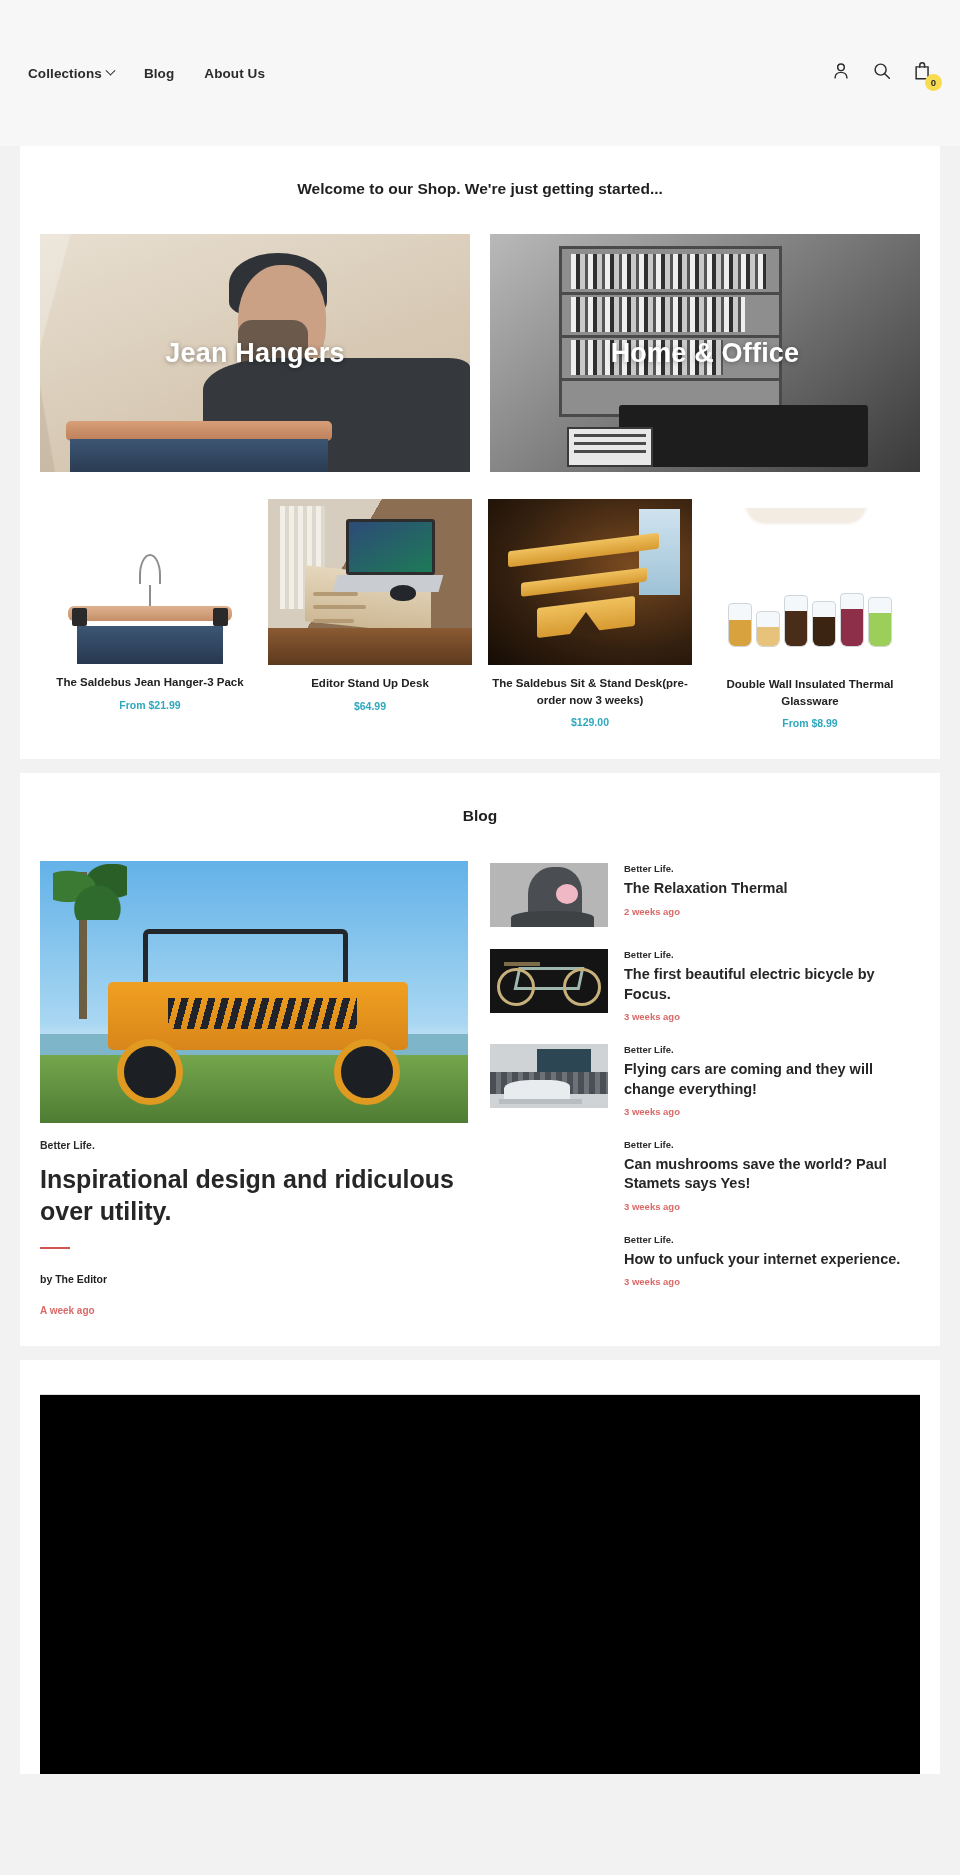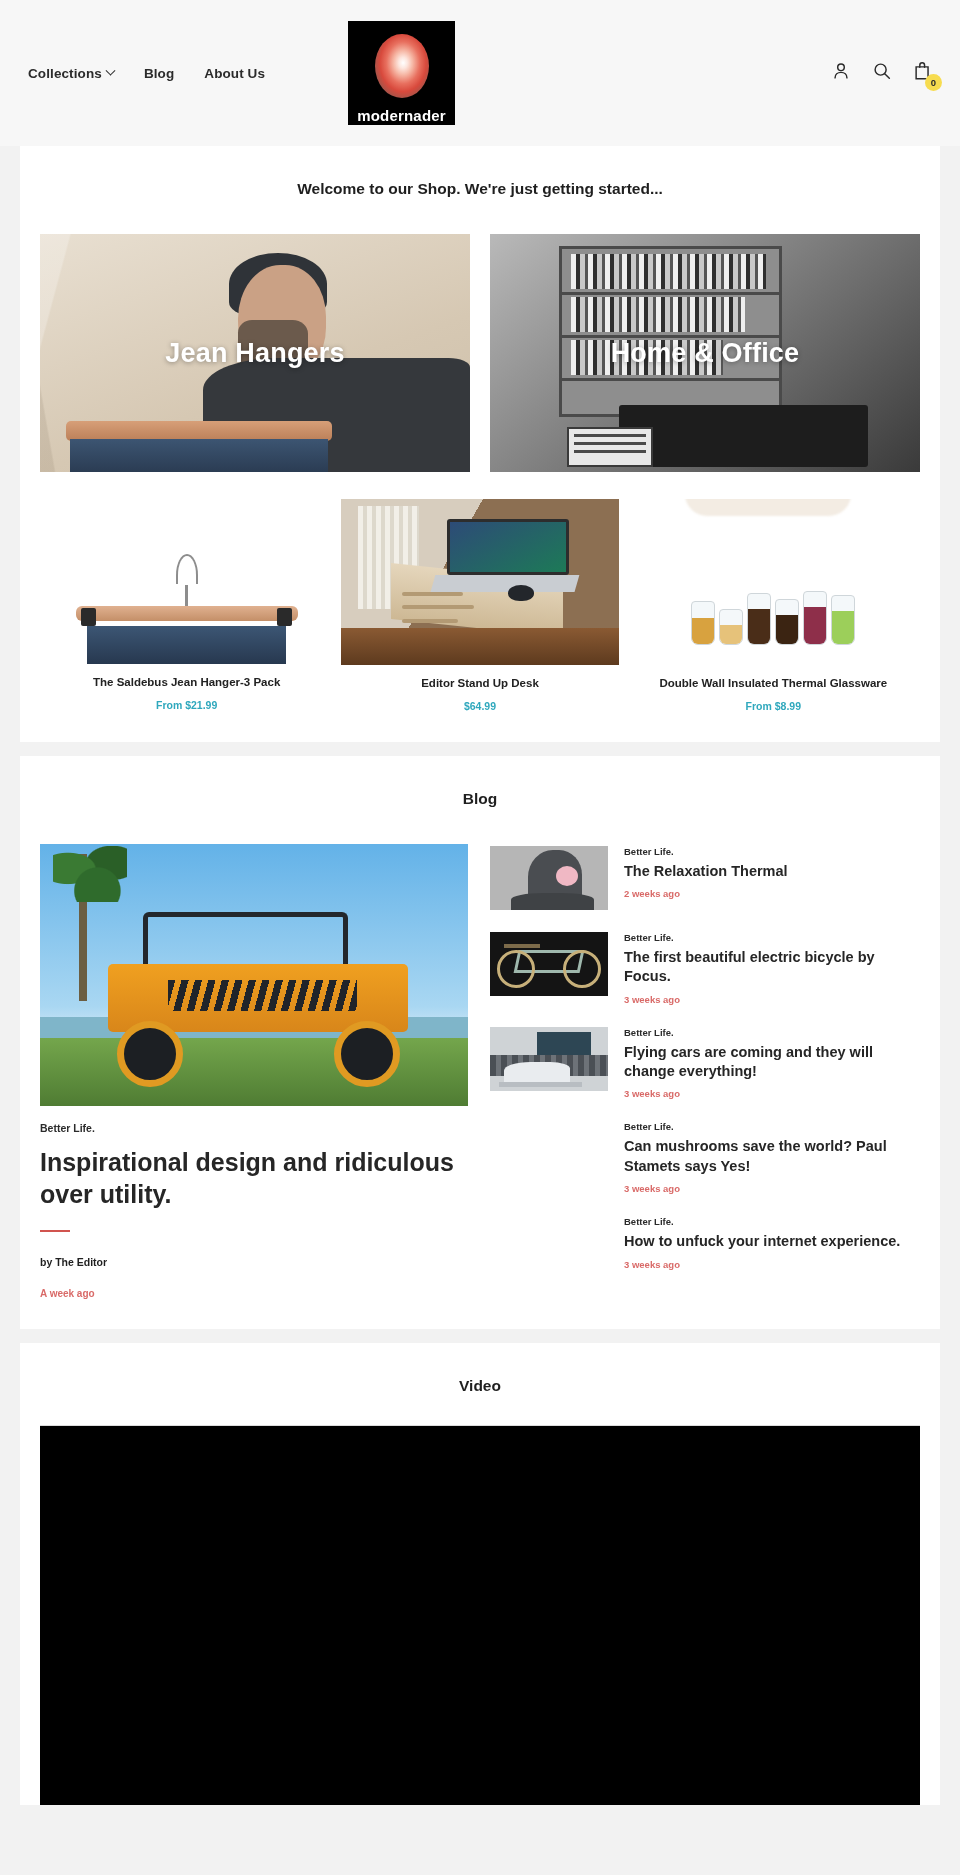--- a/index.html
+++ b/index.html
@@ -439,24 +439,20 @@
         <span class="chev"></span>
       </div>
       <div class="nav-item">
         <span>Blog</span>
       </div>
       <div class="nav-item">
         <span>About Us</span>
       </div>
     </div>
 
-    <div class="logo-box">
-      <div class="logo-orb"></div>
-      <div class="logo-text">modernader</div>
-    </div>
 
     <div class="header-icons">
       <span class="icon-btn">
         <svg width="22" height="22" viewBox="0 0 24 24" fill="none" stroke="#2b2b2b" stroke-width="1.6" stroke-linecap="round">
           <circle cx="12" cy="8" r="3.6"></circle>
           <path d="M5.5 19.5c0-3.6 2.9-6 6.5-6s6.5 2.4 6.5 6"></path>
         </svg>
       </span>
       <span class="icon-btn">
         <svg width="22" height="22" viewBox="0 0 24 24" fill="none" stroke="#2b2b2b" stroke-width="1.6" stroke-linecap="round">
@@ -538,20 +534,32 @@
           <div class="slot" style="left:22%;top:72%;width:20%"></div>
           <div class="laptop-screen"></div>
             <div class="laptop-base"></div>
           <div class="mouse"></div>
             <div class="table"></div>
         </div>
         <div class="product-title">Editor Stand Up Desk</div>
         <div class="product-price">$64.99</div>
       </div>
 
+      <div class="product">
+        <div class="product-img p-sitstand">
+          <div class="bg"></div>
+            <div class="win"></div>
+          <div class="plank p1"></div>
+            <div class="plank p2"></div>
+            <div class="plank p3"></div>
+          <div class="tri"></div>
+        </div>
+        <div class="product-title">The Saldebus Sit &amp; Stand Desk(pre-order now 3 weeks)</div>
+        <div class="product-price">$129.00</div>
+      </div>
 
       <div class="product">
         <div class="product-img p-glass">
           <div class="blob"></div>
           <div class="glass-row">
             <div class="glass" style="height:44px">
                 <div class="fill" style="height:62%;background:#d8a23f"></div>
               </div>
             <div class="glass" style="height:36px">
                 <div class="fill" style="height:55%;background:#e6c27a"></div>
@@ -659,17 +667,16 @@
             <div class="side-title">How to unfuck your internet experience.</div>
             <div class="side-date">3 weeks ago</div>
           </div>
         </div>
 
       </div>
     </div>
   </div>
 
   <div class="section" style="padding-bottom:0">
-    <div class="section-title" style="margin-bottom:30px">Video</div>
     <div class="video-frame"></div>
   </div>
 
 </div>
 
 </body></html>

